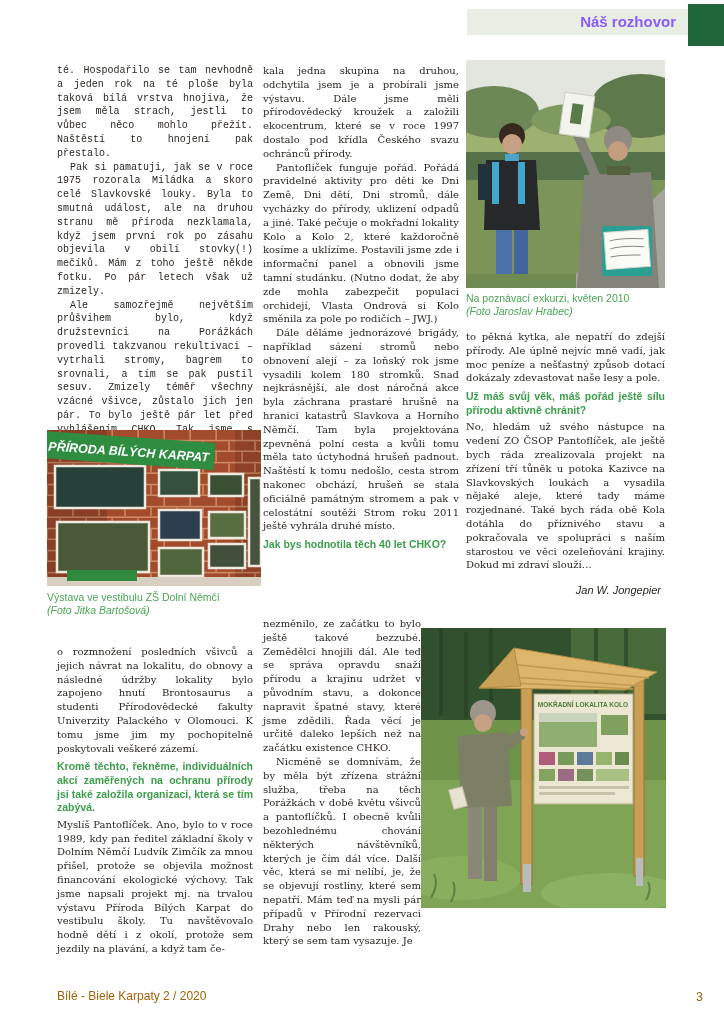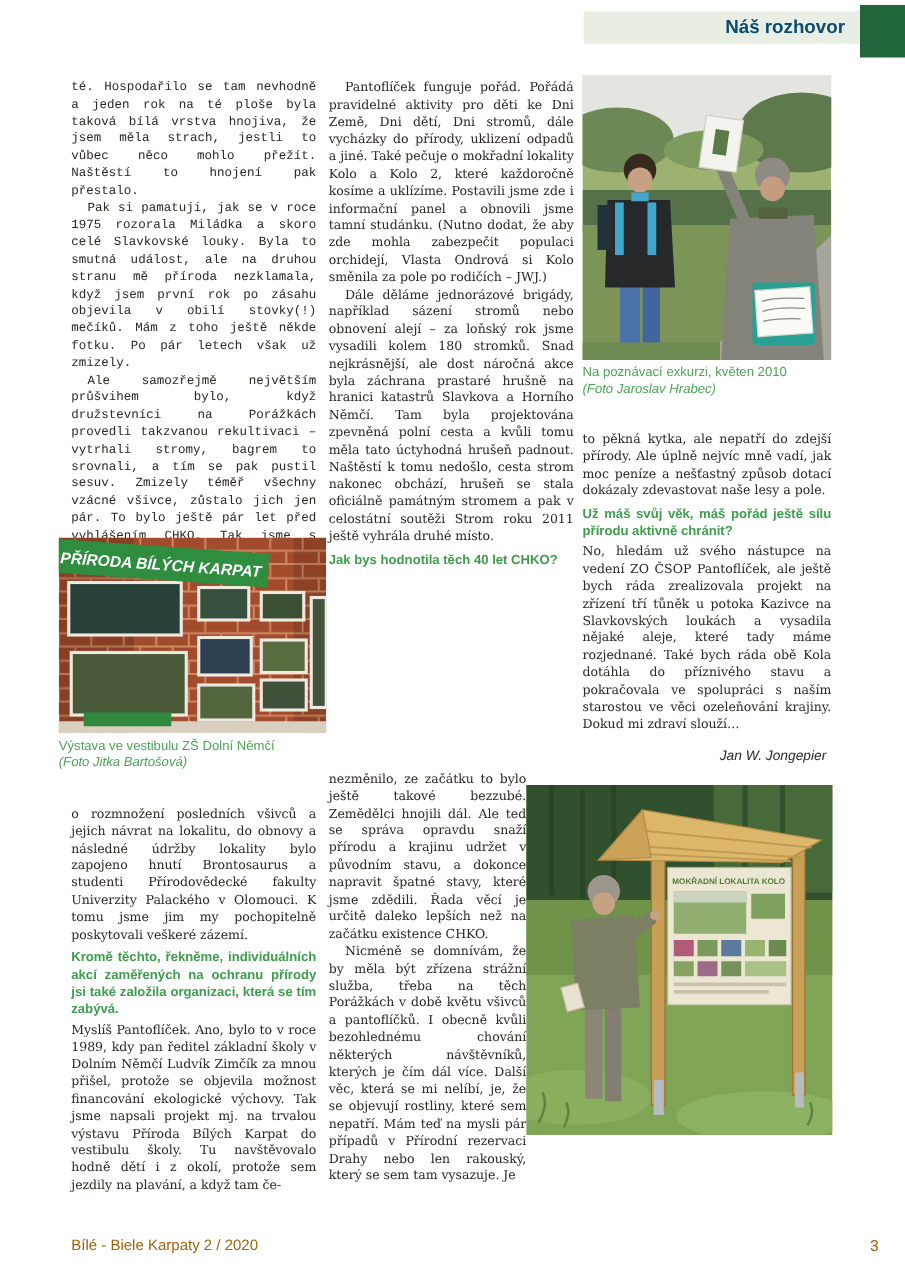--- a/index.html
+++ b/index.html
@@ -10,21 +10,21 @@
   .body-text p{margin:0;}
   .body-text p.ind{text-indent:13px;}
   .q{font-family:"Liberation Sans", sans-serif;font-weight:bold;color:#3c9e4b;
      font-size:10.5px;line-height:13.6px;text-align:justify;margin:5px 0 3px;}
   .caption{font-family:"Liberation Sans", sans-serif;font-size:10.5px;line-height:13px;color:#4aa555;}
   .caption .foto{font-style:italic;}
   .signature{font-family:"Liberation Sans", sans-serif;font-weight:normal;font-style:italic;
      font-size:11px;color:#2b2721;text-align:right;margin-top:12px;padding-right:4px;}
   .band{background:#e9eee5;}
   .band-label{font-family:"Liberation Sans", sans-serif;font-weight:bold;font-size:15px;
-     color:#0c4a6e;text-align:right;padding:4px 12px 0 0;}
+     color:#8b5cf6;text-align:right;padding:4px 12px 0 0;}
   .corner{background:#20663a;}
   .footer-text{font-family:"Liberation Sans", sans-serif;font-size:12px;color:#a16207;}
 </style>
 </head>
 <body>
 
 <div id="page">
 
   <div class="abs band" style="left:467px;top:9px;width:221px;height:26px;">
     <div class="band-label">Náš rozhovor</div>
@@ -78,20 +78,21 @@
     <div class="foto">(Foto Jitka Bartošová)</div>
   </div>
 
   <div class="abs body-text" style="left:57px;top:645px;width:196px;">
     <p>o rozmnožení posledních všivců a jejich návrat na lokalitu, do obnovy a následné údržby lokality bylo zapojeno hnutí Brontosaurus a studenti Přírodovědecké fakulty Univerzity Palackého v Olomouci. K tomu jsme jim my pochopitelně poskytovali veškeré zázemí.</p>
     <div class="q">Kromě těchto, řekněme, individuálních akcí zaměřených na ochranu přírody jsi také založila organizaci, která se tím zabývá.</div>
     <p>Myslíš Pantoflíček. Ano, bylo to v roce 1989, kdy pan ředitel základní školy v Dolním Němčí Ludvík Zimčík za mnou přišel, protože se objevila možnost financování ekologické výchovy. Tak jsme napsali projekt mj. na trvalou výstavu Příroda Bílých Karpat do vestibulu školy. Tu navštěvovalo hodně dětí i z okolí, protože sem jezdily na plavání, a když tam če-</p>
   </div>
 
   <div class="abs body-text" style="left:263px;top:64px;width:196px;">
+    <p>kala jedna skupina na druhou, odchytila jsem je a probírali jsme výstavu. Dále jsme měli přírodovědecký kroužek a založili ekocentrum, které se v roce 1997 dostalo pod křídla Českého svazu ochránců přírody.</p>
     <p class="ind">Pantoflíček funguje pořád. Pořádá pravidelné aktivity pro děti ke Dni Země, Dni dětí, Dni stromů, dále vycházky do přírody, uklizení odpadů a jiné. Také pečuje o mokřadní lokality Kolo a Kolo 2, které každoročně kosíme a uklízíme. Postavili jsme zde i informační panel a obnovili jsme tamní studánku. (Nutno dodat, že aby zde mohla zabezpečit populaci orchidejí, Vlasta Ondrová si Kolo směnila za pole po rodičích – JWJ.)</p>
     <p class="ind">Dále děláme jednorázové brigády, například sázení stromů nebo obnovení alejí – za loňský rok jsme vysadili kolem 180 stromků. Snad nejkrásnější, ale dost náročná akce byla záchrana prastaré hrušně na hranici katastrů Slavkova a Horního Němčí. Tam byla projektována zpevněná polní cesta a kvůli tomu měla tato úctyhodná hrušeň padnout. Naštěstí k tomu nedošlo, cesta strom nakonec obchází, hrušeň se stala oficiálně památným stromem a pak v celostátní soutěži Strom roku 2011 ještě vyhrála druhé místo.</p>
     <div class="q">Jak bys hodnotila těch 40 let CHKO?</div>
   </div>
   <div class="abs body-text" style="left:263px;top:617px;width:158px;">
     <p>nezměnilo, ze začátku to bylo ještě takové bezzubé. Zemědělci hnojili dál. Ale teď se správa opravdu snaží přírodu a krajinu udržet v původním stavu, a dokonce napravit špatné stavy, které jsme zdědili. Řada věcí je určitě daleko lepších než na začátku existence CHKO.</p>
     <p class="ind">Nicméně se domnívám, že by měla být zřízena strážní služba, třeba na těch Porážkách v době květu všivců a pantoflíčků. I obecně kvůli bezohlednému chování některých návštěvníků, kterých je čím dál více. Další věc, která se mi nelíbí, je, že se objevují rostliny, které sem nepatří. Mám teď na mysli pár případů v Přírodní rezervaci Drahy nebo len rakouský, který se sem tam vysazuje. Je</p>
   </div>
 
   <svg class="abs" style="left:466px;top:60px;" width="199" height="228" viewBox="0 0 199 228">
@@ -135,21 +136,21 @@
       </g>
     </g>
     <rect y="214" width="110" height="14" fill="#6f8b52"></rect>
   </svg>
 
   <div class="abs caption" style="left:466px;top:292px;width:199px;">
     <div>Na poznávací exkurzi, květen 2010</div>
     <div class="foto">(Foto Jaroslav Hrabec)</div>
   </div>
 
-  <div class="abs body-text" style="left:466px;top:330px;width:199px;margin-top:15px;">
+  <div class="abs body-text" style="left:466px;top:330px;width:199px;">
     <p>to pěkná kytka, ale nepatří do zdejší přírody. Ale úplně nejvíc mně vadí, jak moc peníze a nešťastný způsob dotací dokázaly zdevastovat naše lesy a pole.</p>
     <div class="q">Už máš svůj věk, máš pořád ještě sílu přírodu aktivně chránit?</div>
     <p>No, hledám už svého nástupce na vedení ZO ČSOP Pantoflíček, ale ještě bych ráda zrealizovala projekt na zřízení tří tůněk u potoka Kazivce na Slavkovských loukách a vysadila nějaké aleje, které tady máme rozjednané. Také bych ráda obě Kola dotáhla do příznivého stavu a pokračovala ve spolupráci s naším starostou ve věci ozeleňování krajiny. Dokud mi zdraví slouží…</p>
     <div class="signature">Jan W. Jongepier</div>
   </div>
 
   <svg class="abs" style="left:421px;top:628px;" width="245" height="280" viewBox="0 0 245 280">
     <rect width="245" height="280" fill="#7fa455"></rect>
     <rect width="245" height="92" fill="#31502d"></rect>
     <rect x="150" width="95" height="86" fill="#466a39"></rect>

